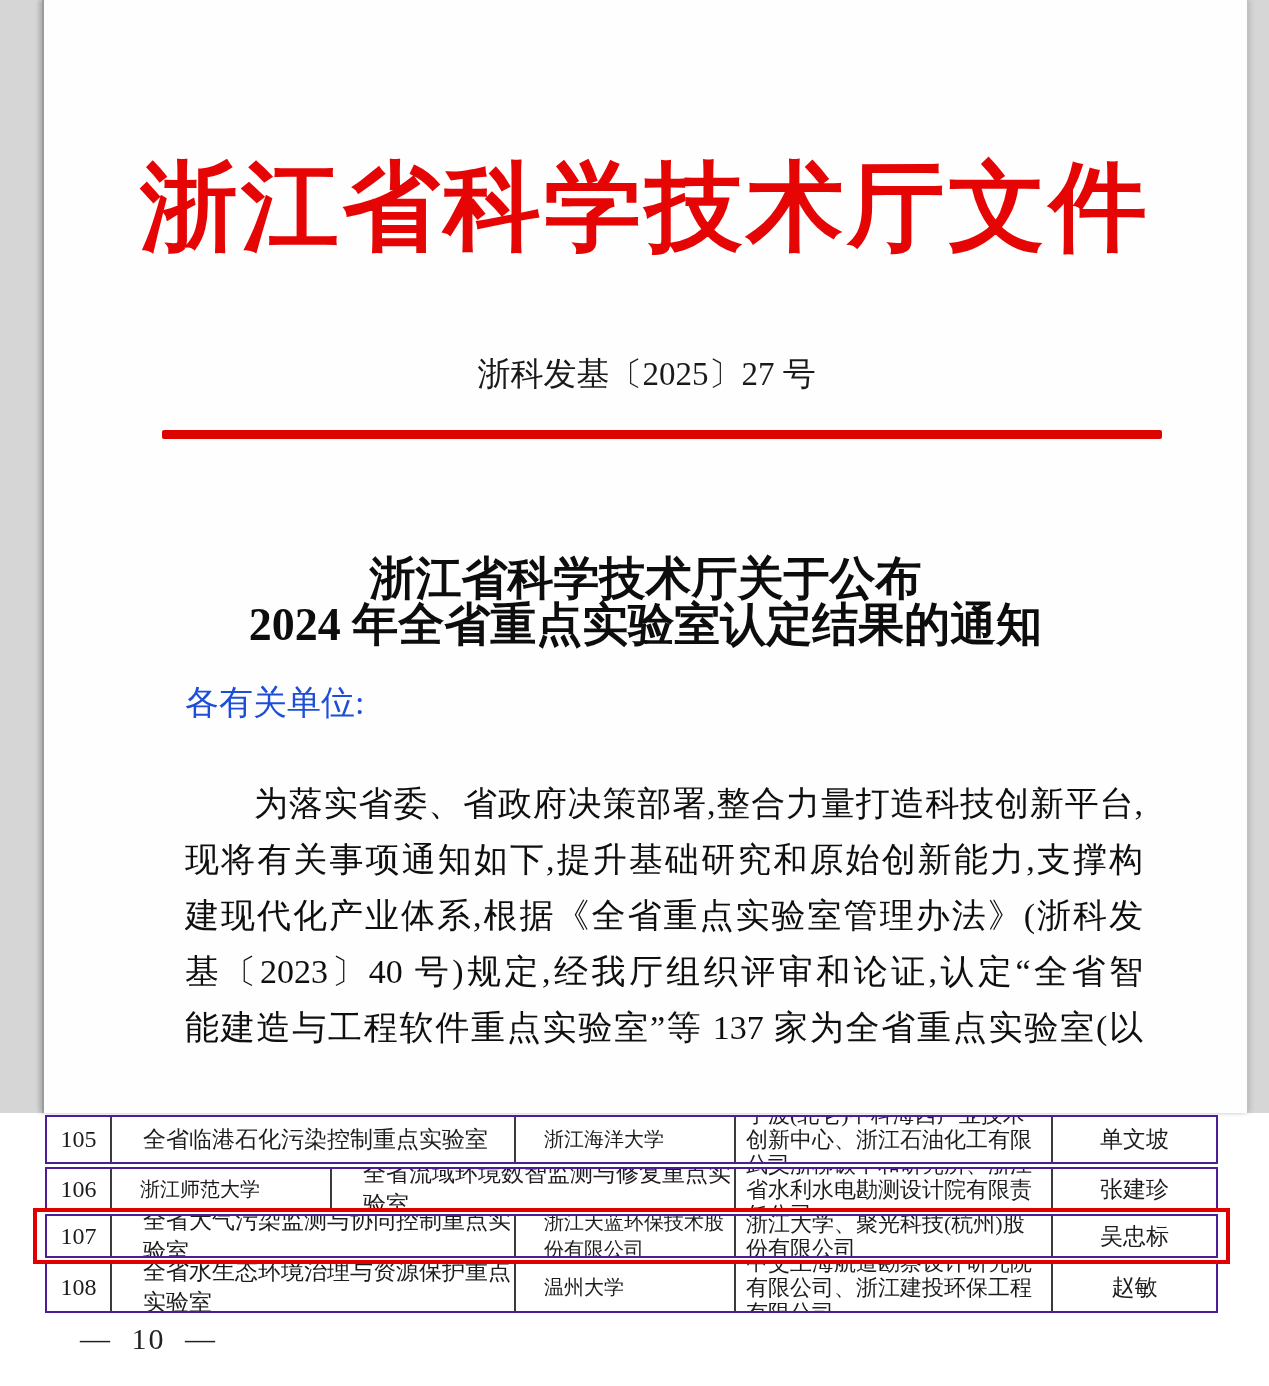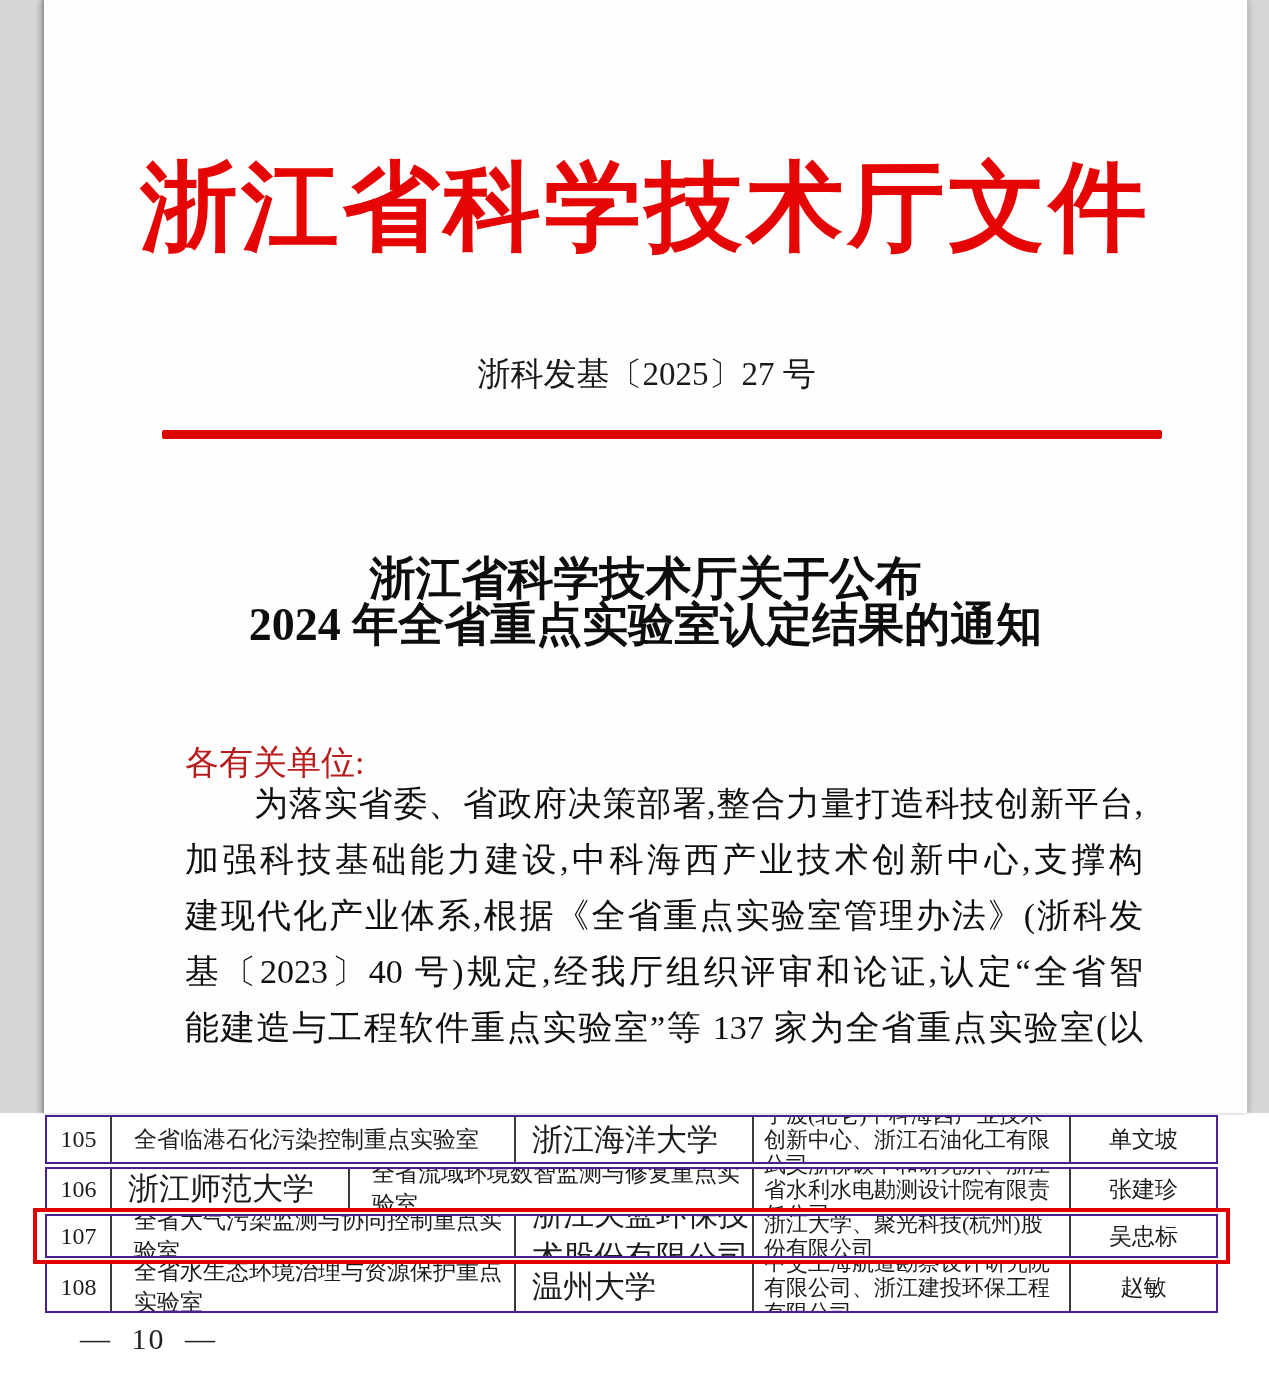--- a/index.html
+++ b/index.html
@@ -17,36 +17,36 @@
   }
   .header-title{
     position:absolute;top:143px;left:0;width:100%;text-align:center;
     font-size:97px;font-weight:bold;color:#e60505;letter-spacing:4px;white-space:nowrap;
   }
   .doc-number{position:absolute;top:352px;left:1px;width:100%;text-align:center;font-size:33px;color:#1a1a1a;}
   .red-line{position:absolute;left:118px;top:430px;width:1000px;height:9px;background:#dc0500;border-radius:2px;}
   .n-title{position:absolute;left:0;width:100%;text-align:center;font-weight:bold;font-size:46px;color:#0d0d0d;white-space:nowrap;}
   .n-title.t1{top:548px;}
   .n-title.t2{top:594px;}
-  .salutation{position:absolute;left:141px;top:740px;font-size:34px;color:#b91c1c;}
+  .salutation{position:absolute;left:141px;top:680px;font-size:34px;color:#1d4ed8;}
   .body-lines{position:absolute;left:141px;top:776px;width:958px;font-size:34px;color:#0f0f0f;}
   .body-line{display:block;height:56px;line-height:56px;text-align:justify;text-align-last:justify;overflow:hidden;}
   .body-line.indent{padding-left:69px;width:889px;}
   .body-line.last{text-align-last:left;}
   
   .table-wrap{position:absolute;left:45px;top:1115px;width:1173px;color:#1c1c1c;}
   .t-row{display:flex;border:2px solid #4c1d95;margin-bottom:3px;background:#fff;box-sizing:border-box;width:1173px;}
   .t-row.r0{height:49px;}
   .t-row.r1{height:44px;}
   .t-row.r2{height:44px;}
   .t-row.r3{height:52px;}
   .cell{border-right:2px solid #3b3b3b;display:flex;align-items:center;box-sizing:border-box;overflow:hidden;}
   .c-no{width:65px;justify-content:center;font-size:24px;}
-  .c-lab{width:404px;padding-left:22px;font-size:23px;}
-  .c-inst{width:238px;padding-left:16px;font-size:31px;}
+  .c-lab{width:404px;padding-left:31px;font-size:23px;}
+  .c-inst{width:220px;padding-left:28px;font-size:20px;}
   .c-part{width:317px;padding:1px 10px;font-size:22px;line-height:25px;}
   .c-person{flex:1;justify-content:center;border-right:none;font-size:23px;}
   .hl-box{position:absolute;left:33px;top:1208px;width:1197px;height:56px;border:4px solid #e00000;box-sizing:border-box;z-index:5;pointer-events:none;}
   .page-no{position:absolute;left:80px;top:1322px;font-size:30px;color:#222;letter-spacing:2px;word-spacing:10px;white-space:nowrap;}
 </style>
 </head>
 <body>
 
 <div class="canvas">
 
@@ -54,21 +54,21 @@
 
   <div class="sheet">
     <div class="header-title">浙江省科学技术厅文件</div>
     <div class="doc-number">浙科发基〔2025〕27 号</div>
     <div class="red-line"></div>
     <div class="n-title t1">浙江省科学技术厅关于公布</div>
     <div class="n-title t2">2024 年全省重点实验室认定结果的通知</div>
     <div class="salutation">各有关单位:</div>
     <div class="body-lines">
       <span class="body-line indent">为落实省委、省政府决策部署,整合力量打造科技创新平台,</span>
-      <span class="body-line">加强科技基础能力建设,中科海西产业技术创新中心,支撑构</span>
+      <span class="body-line">现将有关事项通知如下,提升基础研究和原始创新能力,支撑构</span>
       <span class="body-line">建现代化产业体系,根据《全省重点实验室管理办法》(浙科发</span>
       <span class="body-line">基〔2023〕40 号)规定,经我厅组织评审和论证,认定“全省智</span>
       <span class="body-line">能建造与工程软件重点实验室”等 137 家为全省重点实验室(以</span>
     </div>
   </div>
 
   <div class="table-wrap">
 
     <div class="t-row r0">
       <div class="cell c-no">105</div>

